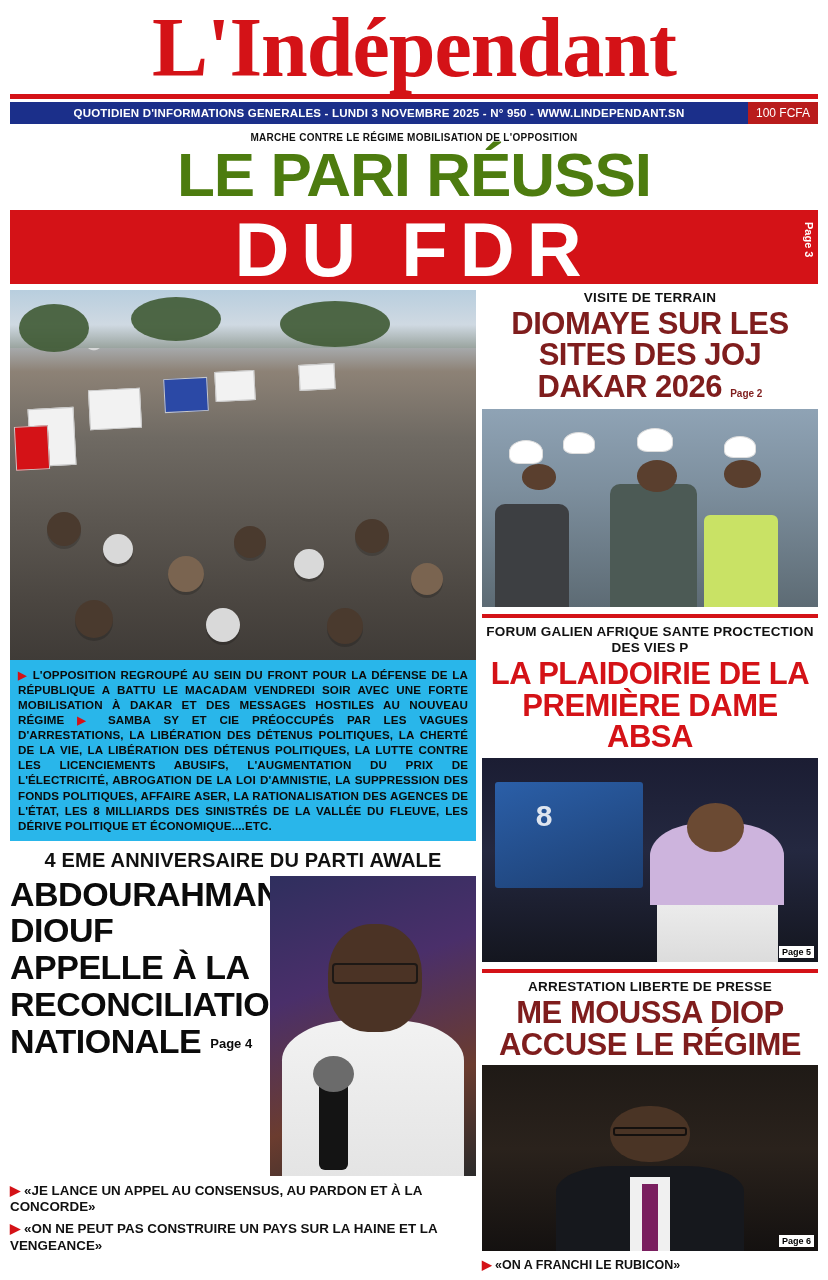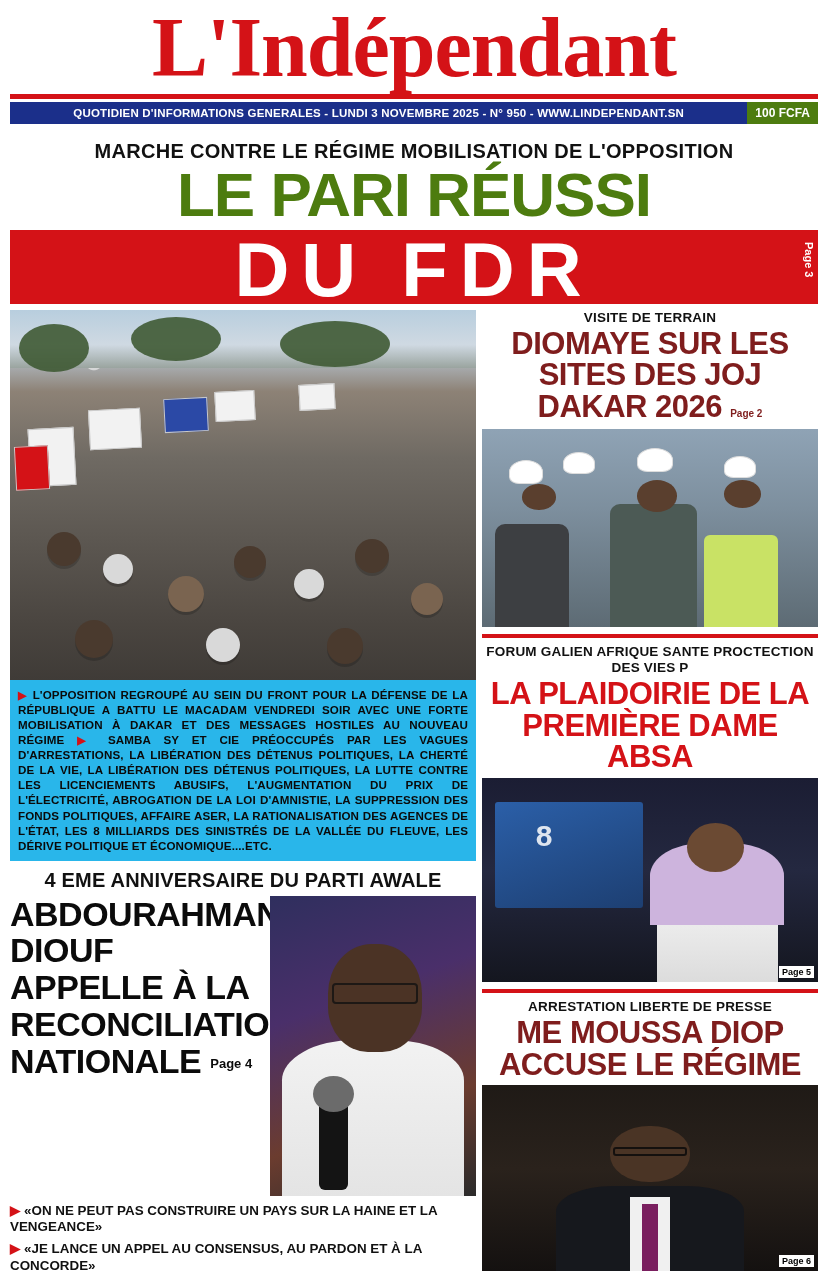--- a/index.html
+++ b/index.html
@@ -48,37 +48,37 @@
   .strapbar-text {
     flex: 1;
     display: flex;
     align-items: center;
     justify-content: center;
     font-size: 11.5px;
     font-weight: bold;
     letter-spacing: 0.2px;
   }
   .strapbar-price {
-    background: #4d7c0f;
+    background: #b91c1c;
     color: #ffffff;
     font-size: 12px;
-    font-weight: bold;
+    font-weight: normal;
     display: flex;
     align-items: center;
     padding: 0 8px;
   }
 
   
   .kicker {
     text-align: center;
-    font-size: 20px;
+    font-size: 10px;
     font-weight: bold;
     color: #111111;
     letter-spacing: 0.3px;
-    margin-top: 16px;
+    margin-top: 8px;
   }
   .lead-head {
     text-align: center;
     font-size: 62px;
     font-weight: bold;
     line-height: 0.98;
     letter-spacing: -1px;
     color: #4d7c0f;
     margin-top: 2px;
     font-family: "Liberation Sans", sans-serif;
@@ -421,25 +421,25 @@
           <div class="face"></div>
           <div class="glasses"></div>
           <div class="mic"></div>
           <div class="mic-head"></div>
         </div>
       </div>
 
       <div class="bullets">
         <span class="b">
           <span class="marker">▶</span>
-          <span>«ON NE PEUT PAS CONSTRUIRE UN PAYS SUR LA HAINE ET LA VENGEANCE»</span>
+          <span>«JE LANCE UN APPEL AU CONSENSUS, AU PARDON ET À LA CONCORDE»</span>
         </span>
         <span class="b">
           <span class="marker">▶</span>
-          <span>«JE LANCE UN APPEL AU CONSENSUS, AU PARDON ET À LA CONCORDE»</span>
+          <span>«ON NE PEUT PAS CONSTRUIRE UN PAYS SUR LA HAINE ET LA VENGEANCE»</span>
         </span>
       </div>
 
     </div>
 
     <div class="col-right">
 
       <div>
         <div class="r-kicker">VISITE DE TERRAIN</div>
         <div class="r-head">

